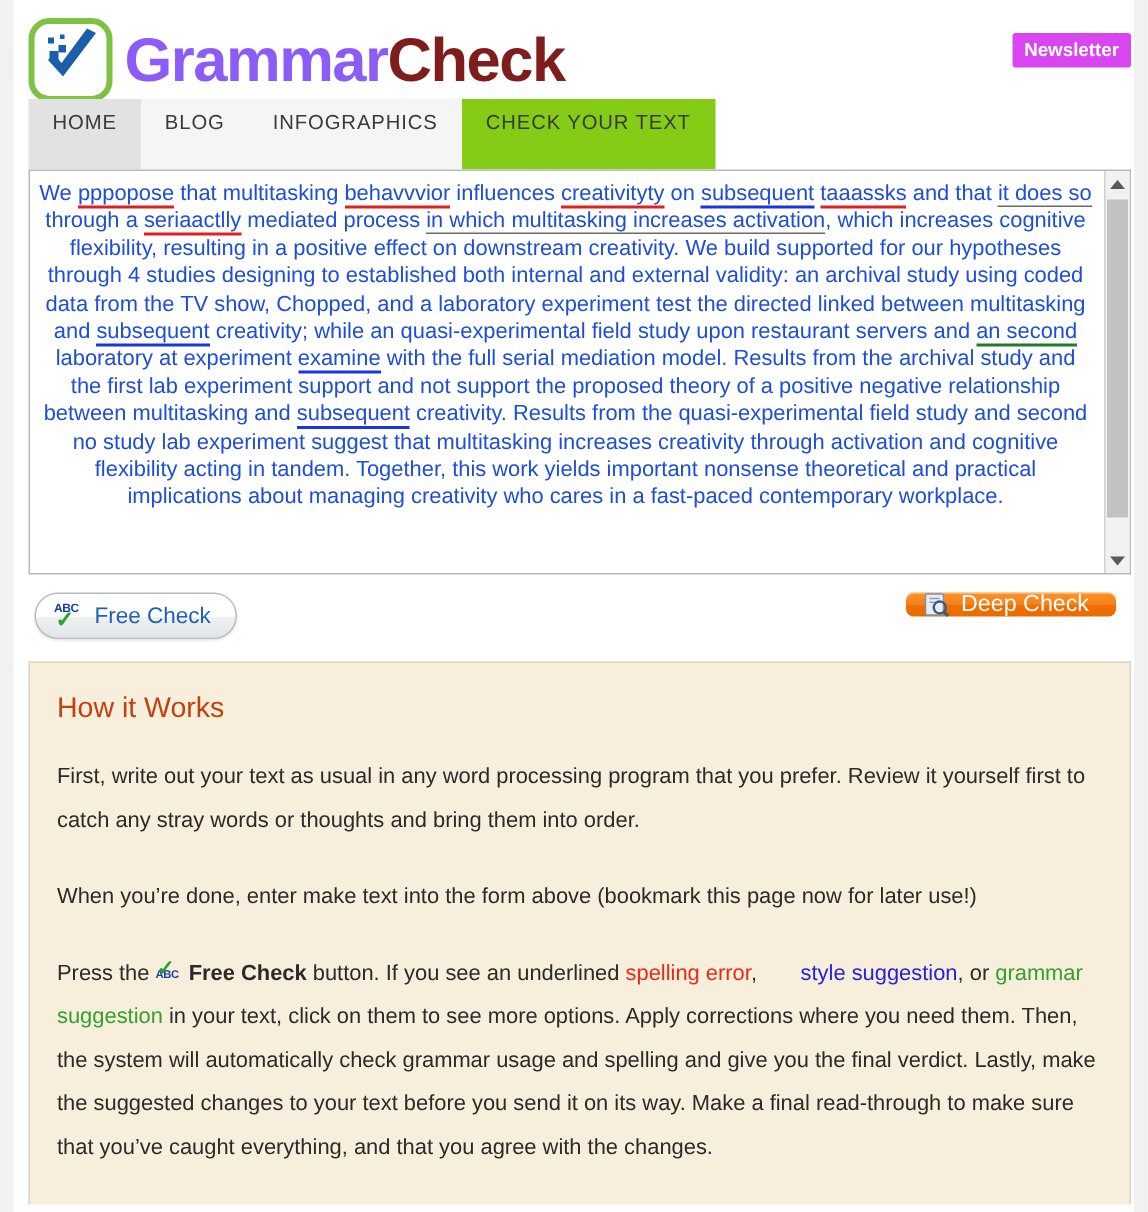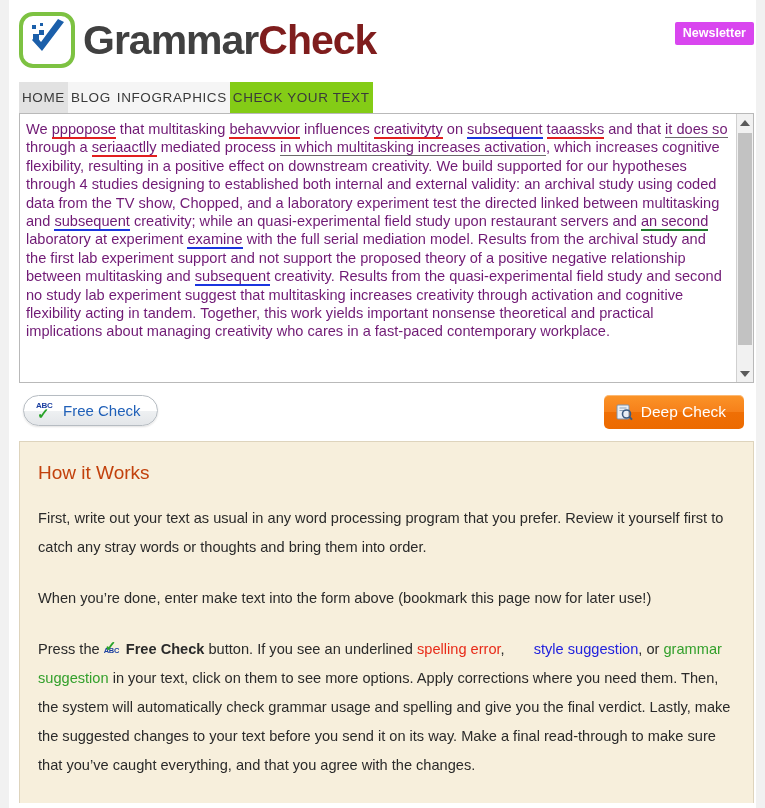--- a/index.html
+++ b/index.html
@@ -36,21 +36,21 @@
   }
   .logo-mark svg { position: absolute; left: 0; top: 0; }
   .logo-text {
     font-size: 41px;
     font-weight: bold;
     letter-spacing: -1px;
     margin-left: 8px;
     line-height: 1;
     white-space: nowrap;
   }
-  .logo-green { color: #404040; }
+  .logo-green { color: #8b5cf6; }
   .logo-blue  { color: #7f1d1d; }
 
   .newsletter-btn {
     position: absolute;
     right: 2px; top: 22px;
     background: #d946ef;
     color: #ffffff;
     font-size: 12.5px;
     font-weight: bold;
     padding: 4px 8px 5px 8px;
@@ -69,23 +69,23 @@
     align-items: flex-end;
   }
   .tabbar::after {
     content: "";
     position: absolute;
     left: 0; right: 0; bottom: 0;
     height: 1px;
     background: transparent;
   }
   .tab {
-    height: 31px;
+    height: 47px;
     line-height: 31px;
-    padding: 0 3px;
+    padding: 0 16px;
     font-size: 13.5px;
     color: #3a3a3a;
     letter-spacing: 0.6px;
     background: #e2e2e2;
     cursor: pointer;
     white-space: nowrap;
     font-family: "Liberation Sans", sans-serif;
   }
   .tab.alt { background: #f5f5f5; text-align: center; }
   .tab.active { background: #84cc16; }
@@ -97,23 +97,24 @@
     border: 1px solid #b9b9b9;
     background: #ffffff;
     display: flex;
     position: relative;
   }
   .editor {
     flex: 1 1 auto;
     padding: 6px 8px 0 6px;
     font-size: 14.6px;
     line-height: 18.4px;
-    color: #701a75;
+    color: #1d4ed8;
     overflow: hidden;
     font-family: "Liberation Sans", sans-serif;
+    text-align: center;
   }
   .editor p { margin: 0; }
 
   .sp-red    { border-bottom: 2px solid #e21f1f; padding-bottom: 0px; }
   .sp-blue   { border-bottom: 2px solid #1a35e0; padding-bottom: 0px; }
   .sp-green  { border-bottom: 2px solid #1f7a2e; padding-bottom: 0px; }
   .sp-gray   { border-bottom: 1px solid #6b6b6b; padding-bottom: 0px; }
 
   
   .scrollbar {
@@ -177,21 +178,21 @@
     letter-spacing: -0.3px;
     font-family: "Liberation Sans", sans-serif;
   }
   .abc-icon .tick {
     position: absolute; bottom: -1px; left: 1px;
     color: #29a329; font-size: 15px; line-height: 1; font-weight: bold;
   }
   .deep-check {
     position: absolute; right: 10px; top: 0;
     display: flex; align-items: center; gap: 8px;
-    height: 34px;
+    height: 16px;
     padding: 0 18px 0 12px;
     background: linear-gradient(to bottom, #fb9428 0%, #f6801a 50%, #ef6f05 51%, #ec6a00 100%);
     border: none;
     border-radius: 5px;
     cursor: pointer;
     box-shadow: inset 0 1px 0 rgba(255,255,255,0.35);
   }
   .deep-check .label {
     color: #ffffff;
     font-size: 15.5px;

